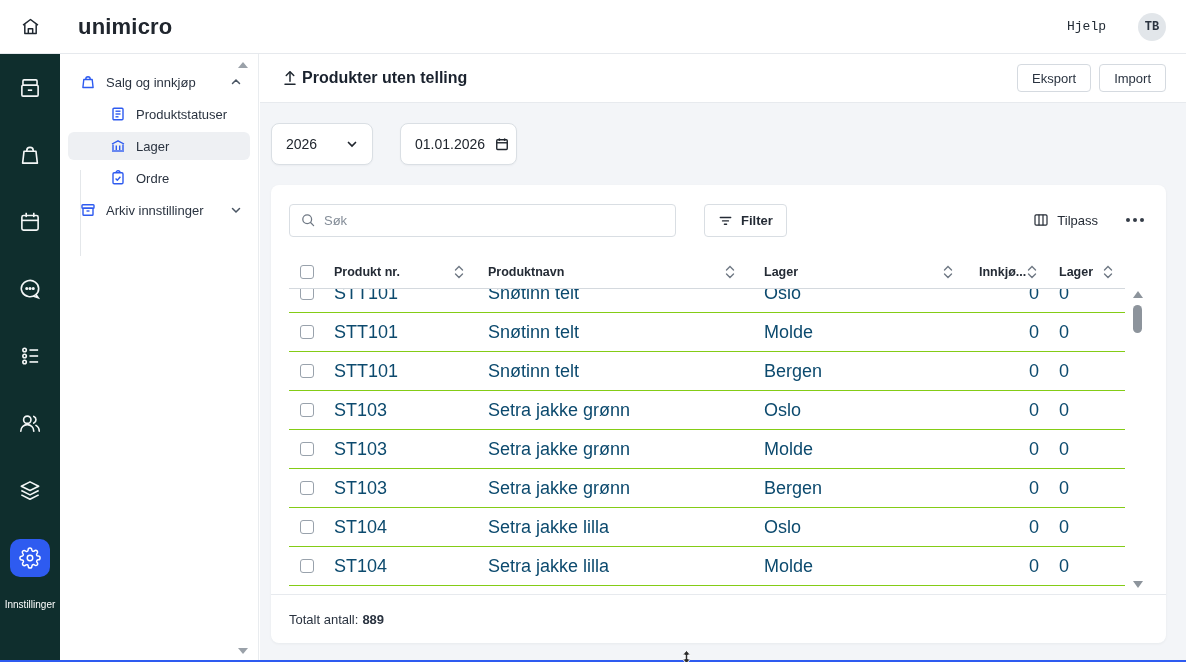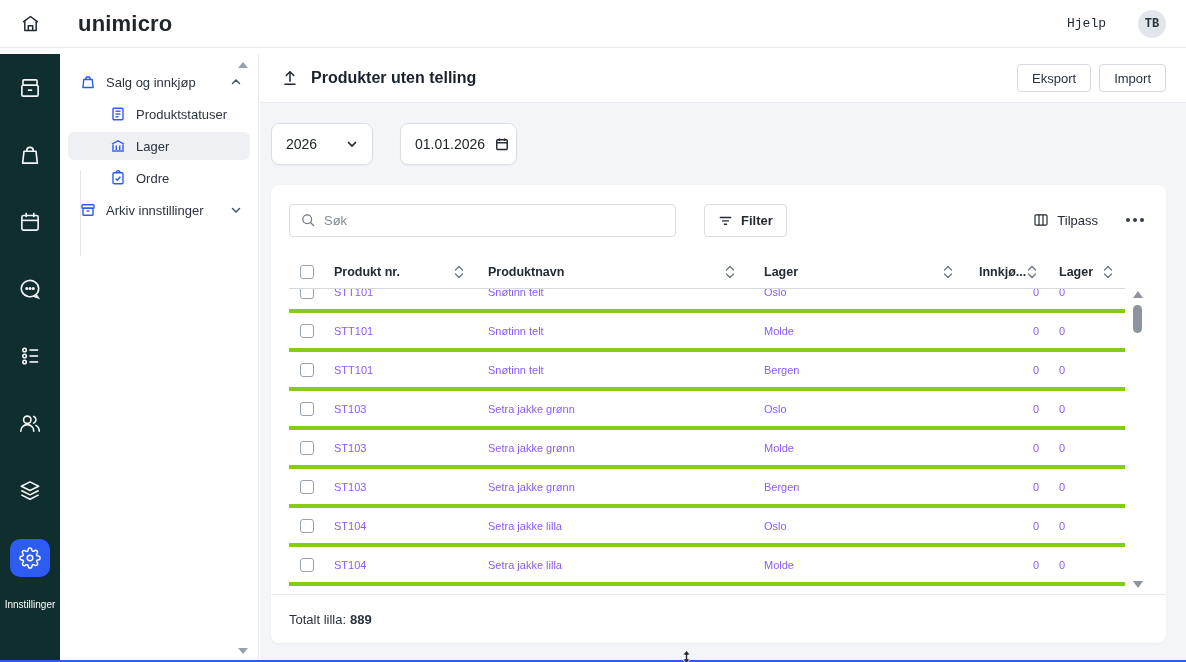--- a/index.html
+++ b/index.html
@@ -1,21 +1,21 @@
 <!DOCTYPE html>
 <html><head>
 <meta charset="utf-8">
 <style>
   * { margin:0; padding:0; box-sizing:border-box; }
   html,body { width:1186px; height:662px; overflow:hidden; }
   body { font-family:"Liberation Sans", sans-serif; background:#fff; color:#2a3340; position:relative; }
   svg { display:block; }
 
   
-  .topbar { position:absolute; top:0; left:0; right:0; height:48px; background:#fff;
+  .topbar { position:absolute; top:0; left:0; right:0; height:54px; background:#fff;
             border-bottom:1px solid #e6e9ed; display:flex; align-items:center; z-index:5; }
   .home-btn { width:60px; display:flex; justify-content:center; align-items:center; color:#1f2730; cursor:pointer; }
   .brand { font-size:22px; font-weight:700; letter-spacing:.2px; color:#20262e; margin-left:18px; }
   .topbar-right { margin-left:auto; display:flex; align-items:center; gap:32px; padding-right:20px;font-family:Liberation Mono, monospace; }
   .help-link { font-size:13px; color:#222b35; cursor:pointer; }
   .avatar { width:28px; height:28px; border-radius:50%; background:#e2e6ea; color:#2a3340;
             font-size:12px; font-weight:700; display:flex; align-items:center; justify-content:center; cursor:pointer; }
 
   
   .iconbar { position:absolute; left:0; top:54px; width:60px; bottom:2px; background:#0f2e2d;
@@ -41,21 +41,21 @@
   .nav-item .chev { margin-left:auto; color:#4a5563; display:flex; }
   .nav-child { padding-left:42px; position:relative; }
   .nav-child .nicon { position:absolute; left:42px; }
   .nav-child span.lbl { margin-left:26px; }
   .nav-item.selected { background:#eef0f3; }
   .tree-line { position:absolute; left:20px; top:116px; height:86px; width:1px; background:#e4e7ea; }
 
   
   .main { position:absolute; left:260px; top:54px; right:0; bottom:2px; background:#f3f5f8; }
   .main-header { height:49px; background:#fff; border-bottom:1px solid #e7eaee;
-                 display:flex; align-items:center; padding:0 20px; gap:11px; }
+                 display:flex; align-items:center; padding:0 20px; gap:2px; }
   .upload-ic { color:#1f2730; display:flex; cursor:pointer; }
   .page-title { font-size:16px; font-weight:700; color:#1a222e; }
   .hdr-actions { margin-left:auto; display:flex; gap:8px; }
   .btn { background:#fff; border:1px solid #d5dae0; border-radius:4px; height:28px; padding:0 14px;
          font-size:13px; color:#2a3340; font-family:inherit; cursor:pointer; }
 
   .filters { display:flex; gap:27px; padding:20px 0 0 11px; }
   .fbox { background:#fff; border:1px solid #dadfe4; border-radius:8px; height:42px;
           display:flex; align-items:center; padding:0 14px; font-size:14px; color:#20262e;
           box-shadow:0 1px 2px rgba(20,30,40,.04); cursor:pointer; gap:10px; }
@@ -82,21 +82,21 @@
   .tgrid { display:grid; grid-template-columns:33px 154px 271px 218px 84px 76px; align-items:center; }
   .thead { position:absolute; left:18px; top:71px; width:836px; height:33px;
            border-bottom:1px solid #d4d9de; font-size:12.5px; font-weight:600; color:#242b35; }
   .th { display:flex; align-items:center; justify-content:space-between; padding:0 12px; }
   .th .sort { color:#6f7884; display:flex; cursor:pointer; }
   .th.num { padding-left:14px; }
   .cb { width:14px; height:14px; border:1.5px solid #99a2ac; border-radius:3px; background:#fff;
         margin-left:11px; cursor:pointer; }
   .tbody-viewport { position:absolute; left:18px; top:104px; width:836px; height:305px; overflow:hidden; }
   .tbody-inner { margin-top:-15px; }
-  .trow { height:39px; border-bottom:4px solid #84cc16; font-size:11px; color:#8b5cf6; }
+  .trow { height:39px; border-bottom:1px solid #84cc16; font-size:18px; color:#0c4a6e; }
   .td { padding-left:12px; white-space:nowrap; overflow:hidden; }
   .td.c-lager { padding-left:17px; }
   .td.c-innkjop { text-align:right; padding-right:10px; }
   .td.c-lager2 { padding-left:10px; }
 
   
   .tscroll { position:absolute; right:23px; top:104px; bottom:55px; width:10px; }
   .tsb-up, .tsb-down { position:absolute; left:0; width:0; height:0; cursor:pointer;
         border-left:5px solid transparent; border-right:5px solid transparent; }
   .tsb-up { top:2px; border-bottom:7px solid #8d949c; }
@@ -482,21 +482,21 @@
       </div>
     </div>
 
     <div class="tscroll">
       <div class="tsb-up"></div>
       <div class="tsb-thumb"></div>
       <div class="tsb-down"></div>
     </div>
 
     <div class="card-footer">
-      <span>Totalt lilla:</span>
+      <span>Totalt antall:</span>
       <b>889</b>
     </div>
   </div>
 </div>
 
 <div class="bottom-accent"></div>
 
 <span class="cursor-glyph">
   <svg width="13" height="14" viewBox="0 0 13 14">
       <path d="M6.5 0.5 L10.5 5 H7.8 V9 H10.5 L6.5 13.5 L2.5 9 H5.2 V5 H2.5 Z" fill="#2b2b2b" stroke="#ffffff" stroke-width="1"></path>

